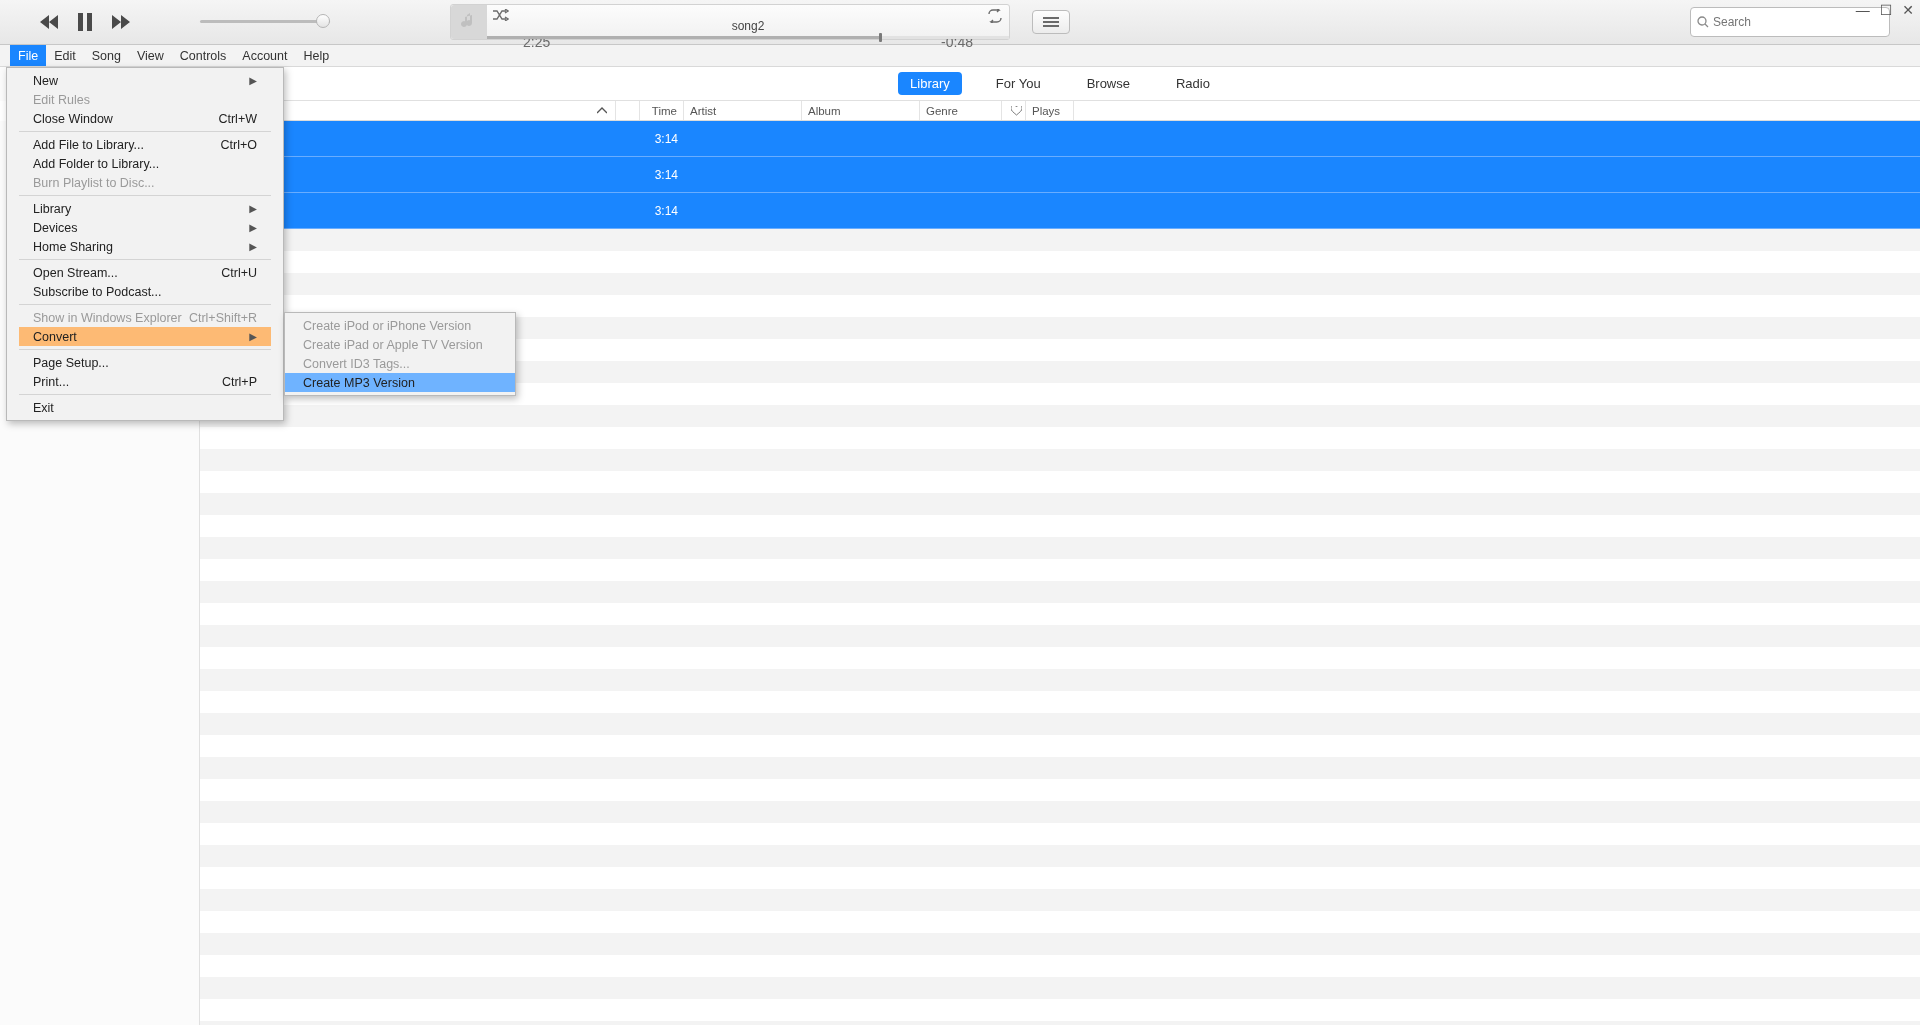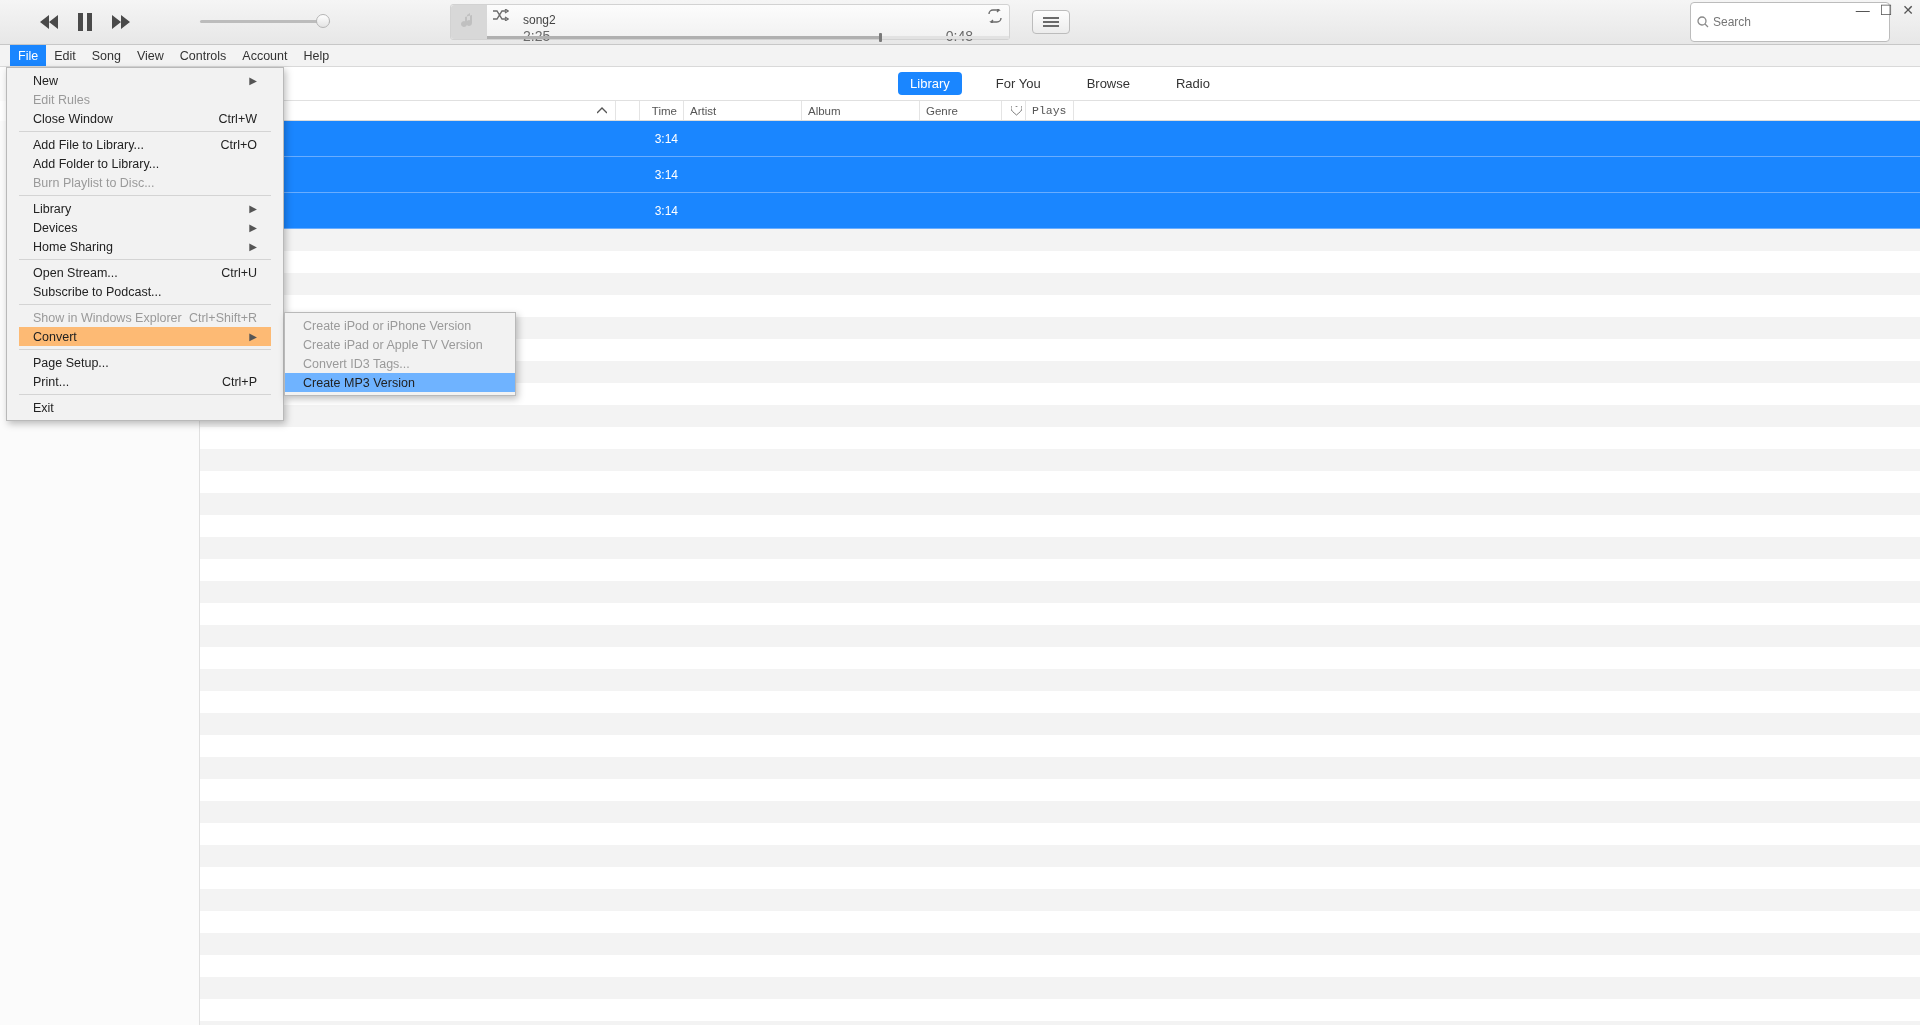--- a/index.html
+++ b/index.html
@@ -12,28 +12,28 @@
 .slider-wrap { width:130px; margin-left:70px; position:relative; height:4px; }
 .slider-track { height:3px; background:#bcbcbc; border-radius:2px; }
 .slider-knob { width:14px; height:14px; border-radius:50%; background:linear-gradient(#fefefe,#e4e4e4); border:1px solid #b5b5b5; position:absolute; top:-6px; right:0; }
 
 .now-playing { margin-left:120px; height:36px; background:linear-gradient(#fcfcfc,#f1f1f1); border:1px solid #d2d2d2; border-radius:3px; display:flex; align-items:stretch; flex:0 0 560px; }
 .np-art { width:36px; background:#d8d8d8; border-right:1px solid #d8d8d8; display:flex; align-items:center; justify-content:center; border-radius:3px 0 0 3px;}
 .np-art svg { opacity:.5 }
 .np-body { flex:1; position:relative; padding:0 36px; }
 .np-shuffle { position:absolute; left:6px; top:4px; }
 .np-repeat { position:absolute; right:6px; top:4px; }
-.np-title { font-size:12px; margin-top:8px; color:#444;}
+.np-title { text-align:center; font-size:12px; margin-top:14px; color:#444;}
 .np-times { display:flex; justify-content:space-between; font-size:14px; color:#6a6a6a; margin-top:1px;}
 .np-progress { position:absolute; left:0; right:0; bottom:0; height:3px; background:#e2e2e2;}
 .np-progress-fill { height:100%; width:75%; background:#b0b0b0; position:relative;}
 .np-progress-fill::after{ content:""; position:absolute; right:-3px; top:-3px; width:3px; height:9px; background:#7a7a7a; border-radius:1px;}
 
 .list-btn { margin-left:22px; width:38px; height:24px; border:1px solid #bcbcbc; border-radius:4px; background:linear-gradient(#fdfdfd,#ececec); display:flex;align-items:center;justify-content:center;}
-.search-box { margin-left:auto; margin-right:30px; width:200px; height:40px; border:1px solid #bcbcbc; border-radius:4px; background:#fff; display:flex; align-items:center; padding:0 6px; gap:4px;}
+.search-box { margin-left:auto; margin-right:30px; width:200px; height:30px; border:1px solid #bcbcbc; border-radius:4px; background:#fff; display:flex; align-items:center; padding:0 6px; gap:4px;}
 .search-box input { border:none; outline:none; font-size:12px; flex:1; color:#666;}
 .win-controls { position:absolute; right:6px; top:2px; display:flex; gap:10px; }
 .win-controls span { font-size:14px; color:#555; }
 
 
 .menubar { height:22px; background:#f3f3f3; border-bottom:1px solid #d9d9d9; display:flex; align-items:stretch; padding-left:10px; font-size:12.5px;text-align:center;}
 .menubar .mi { padding:0 8px; display:flex; align-items:center; height:100%; }
 .menubar .mi.active { background:#1a86ff; color:#fff; }
 
 
@@ -45,21 +45,21 @@
 .colhead { height:20px; display:flex; align-items:stretch; border-bottom:1px solid #dcdcdc; font-size:11.5px; color:#555; background:#fff;}
 .colhead .ch { display:flex; align-items:center; border-right:1px solid #e4e4e4; padding-left:6px;}
 .ch-sort { width:416px; justify-content:center; position:relative;}
 .ch-sort svg{ position:absolute; right:8px;}
 .ch-check { width:24px; justify-content:center;}
 .ch-time{ width:44px; justify-content:flex-end; padding-right:6px;}
 .ch-artist{ width:118px;}
 .ch-album{ width:118px;}
 .ch-genre{ width:82px;}
 .ch-love{ width:24px; justify-content:center;}
-.ch-plays{ width:48px;font-family:Liberation Mono, monospace;}
+.ch-plays{ width:48px;}
 
 
 .rows { }
 .row { height:36px; display:flex; align-items:center; font-size:12px; color:#fff;}
 .row.sel { background:#1a86ff; border-bottom:1px solid #69adff;}
 .row .r-sort{ width:416px;}
 .row .r-check{ width:24px;}
 .row .r-time{ width:44px; text-align:right; padding-right:6px;}
 .filler-row { height:22px; }
 .filler-row:nth-child(odd){ background:#f3f3f3;}

